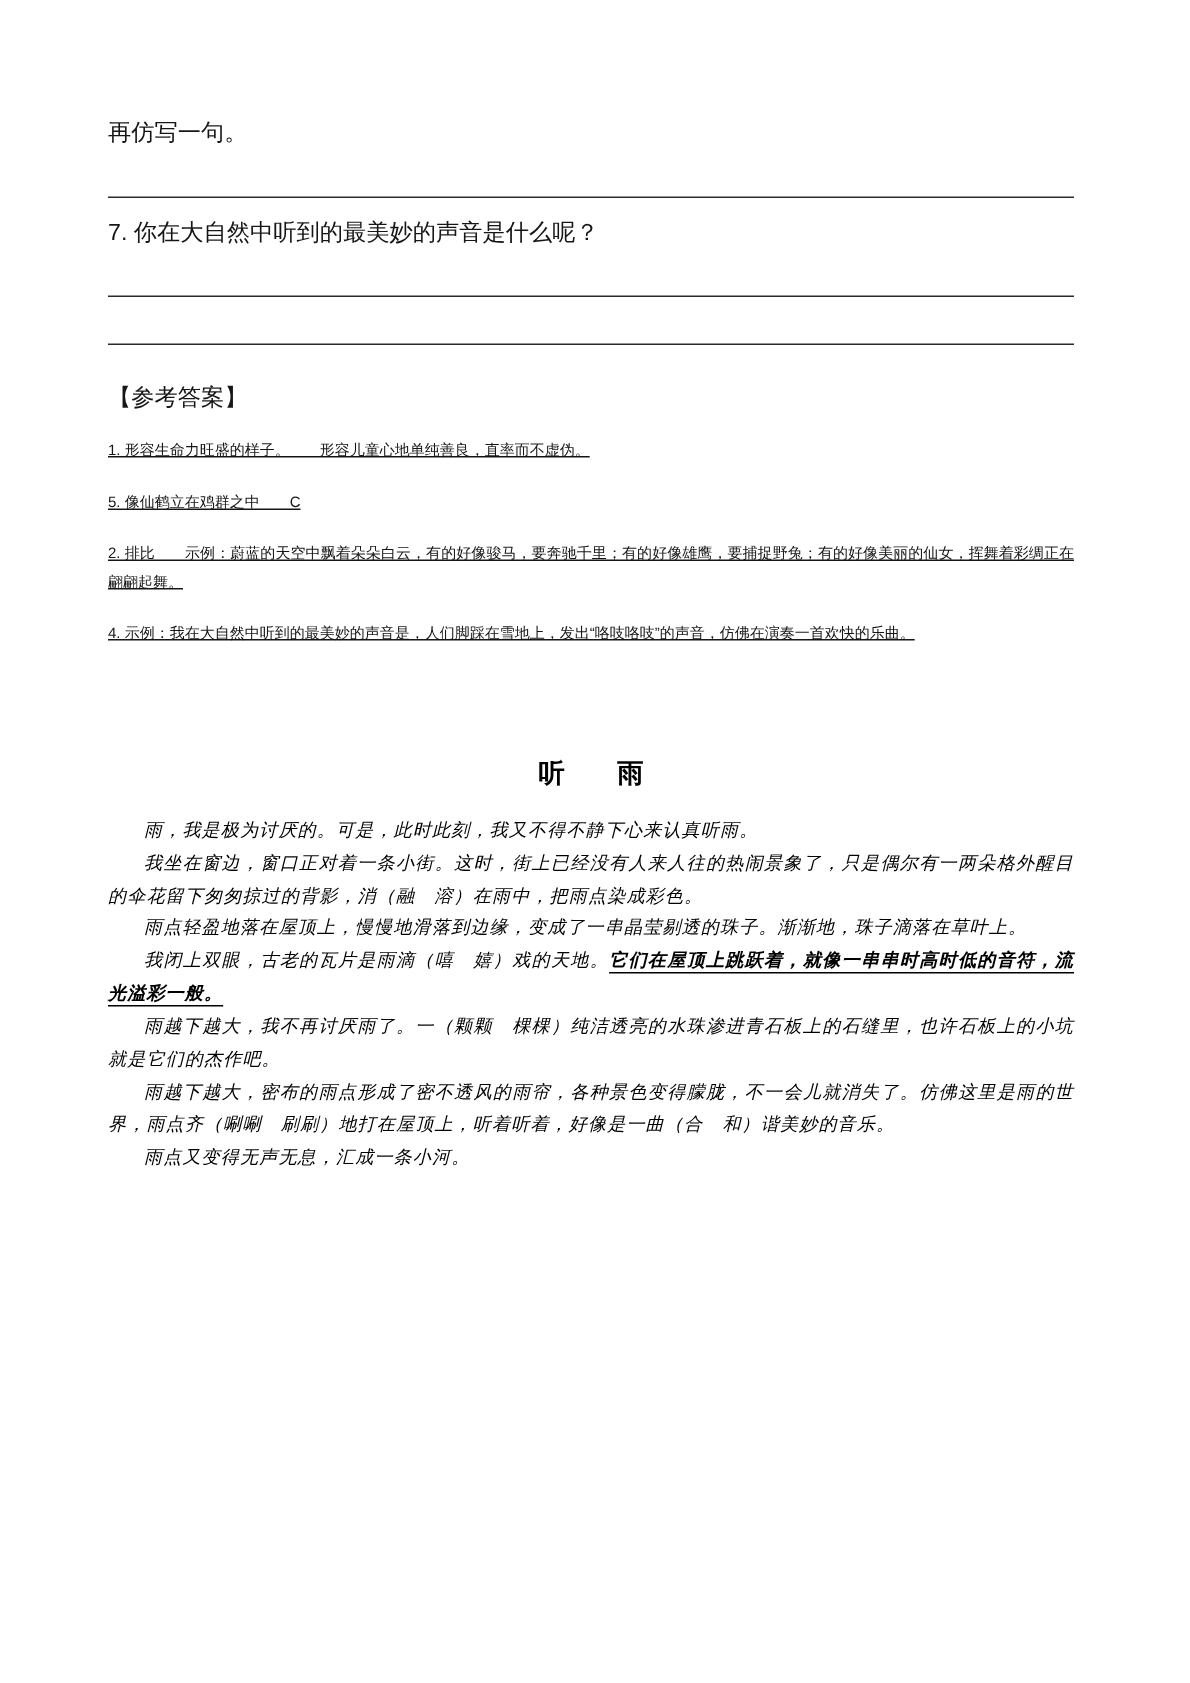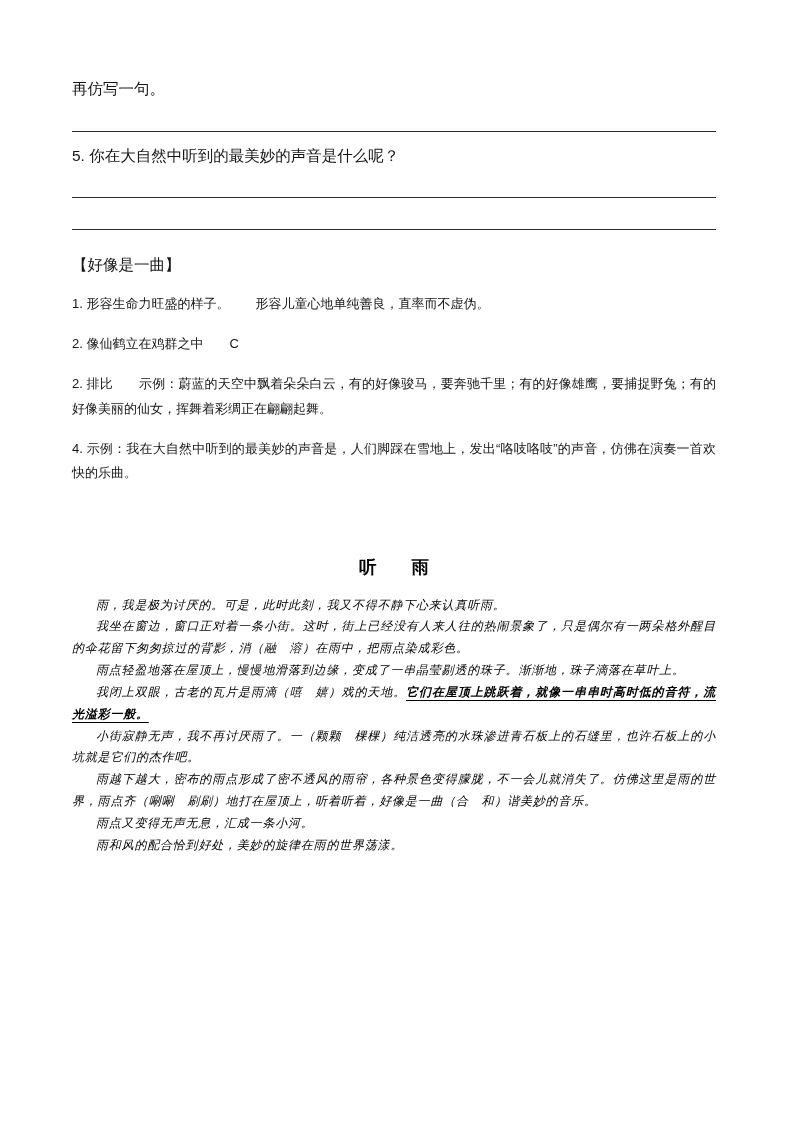--- a/index.html
+++ b/index.html
@@ -35,25 +35,26 @@
   .rule-3 { margin-top: 31px; }
 
   
   .answers { margin-top: 25px; }
   .ans-header {
     font-size: 15.5px;
     font-weight: 500;
     color: #161616;
   }
   .ans-item {
-    font-size: 13px;
+    font-size: 10px;
     line-height: 1.85;
     margin-top: 16px;
     color: #161616;
     text-align: justify;
+    text-decoration: underline;
   }
 
   
   .passage { margin-top: 70px; }
   .passage-title {
     font-family: "Liberation Serif", serif;
     font-size: 17.5px;
     font-weight: bold;
     text-align: center;
     color: #000000;
@@ -77,38 +78,37 @@
   }
 </style>
 </head>
 <body>
 
 <div class="page">
 
   <section class="exercise">
     <p class="ex-line">再仿写一句。</p>
     <div class="rule rule-1"></div>
-    <p class="ex-line question">5. 你在大自然中听到的最美妙的声音是什么呢？</p>
+    <p class="ex-line question">7. 你在大自然中听到的最美妙的声音是什么呢？</p>
     <div class="rule rule-2"></div>
     <div class="rule rule-3"></div>
   </section>
 
   <section class="answers">
-    <p class="ans-header">【好像是一曲】</p>
+    <p class="ans-header">【参考答案】</p>
     <p class="ans-item">1. 形容生命力旺盛的样子。　　形容儿童心地单纯善良，直率而不虚伪。</p>
-    <p class="ans-item">2. 像仙鹤立在鸡群之中　　C</p>
+    <p class="ans-item">5. 像仙鹤立在鸡群之中　　C</p>
     <p class="ans-item">2. 排比　　示例：蔚蓝的天空中飘着朵朵白云，有的好像骏马，要奔驰千里；有的好像雄鹰，要捕捉野兔；有的好像美丽的仙女，挥舞着彩绸正在翩翩起舞。</p>
     <p class="ans-item">4. 示例：我在大自然中听到的最美妙的声音是，人们脚踩在雪地上，发出“咯吱咯吱”的声音，仿佛在演奏一首欢快的乐曲。</p>
   </section>
 
   <section class="passage">
     <h2 class="passage-title">听　　雨</h2>
     <p class="para">雨，我是极为讨厌的。可是，此时此刻，我又不得不静下心来认真听雨。</p>
     <p class="para">我坐在窗边，窗口正对着一条小街。这时，街上已经没有人来人往的热闹景象了，只是偶尔有一两朵格外醒目的伞花留下匆匆掠过的背影，消（融　溶）在雨中，把雨点染成彩色。</p>
     <p class="para">雨点轻盈地落在屋顶上，慢慢地滑落到边缘，变成了一串晶莹剔透的珠子。渐渐地，珠子滴落在草叶上。</p>
     <p class="para"><span>我闭上双眼，古老的瓦片是雨滴（嘻　嬉）戏的天地。</span><span class="underlined">它们在屋顶上跳跃着，就像一串串时高时低的音符，流光溢彩一般。</span></p>
-    <p class="para">小街寂静无声，我不再讨厌雨了。一（颗颗　棵棵）纯洁透亮的水珠渗进青石板上的石缝里，也许石板上的小坑就是它们的杰作吧。</p>
+    <p class="para">雨越下越大，我不再讨厌雨了。一（颗颗　棵棵）纯洁透亮的水珠渗进青石板上的石缝里，也许石板上的小坑就是它们的杰作吧。</p>
     <p class="para">雨越下越大，密布的雨点形成了密不透风的雨帘，各种景色变得朦胧，不一会儿就消失了。仿佛这里是雨的世界，雨点齐（唰唰　刷刷）地打在屋顶上，听着听着，好像是一曲（合　和）谐美妙的音乐。</p>
     <p class="para">雨点又变得无声无息，汇成一条小河。</p>
-    <p class="para">雨和风的配合恰到好处，美妙的旋律在雨的世界荡漾。</p>
   </section>
 
 </div>
 
 </body></html>

